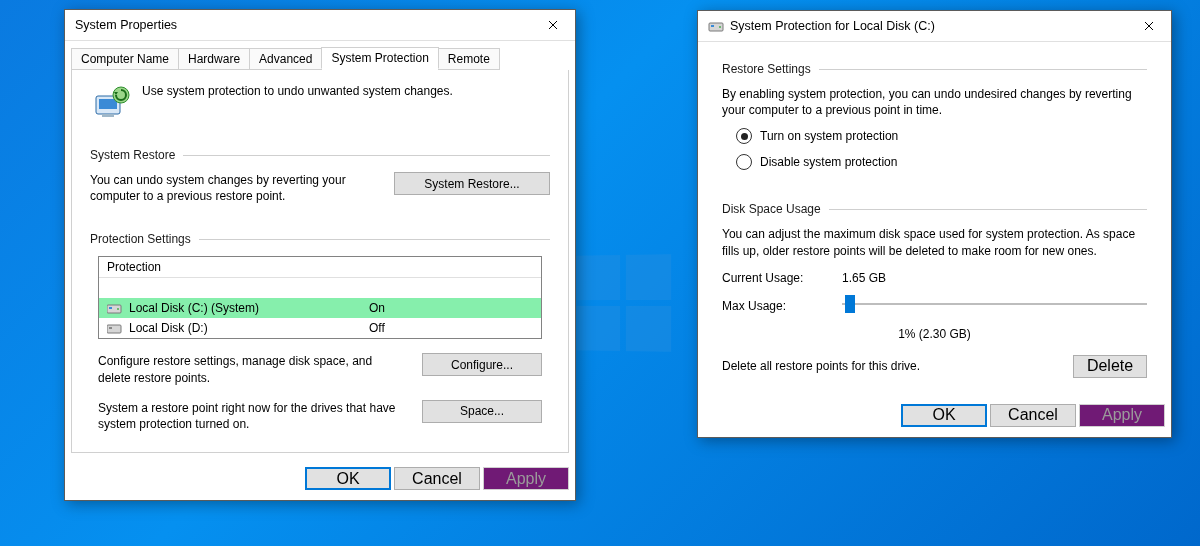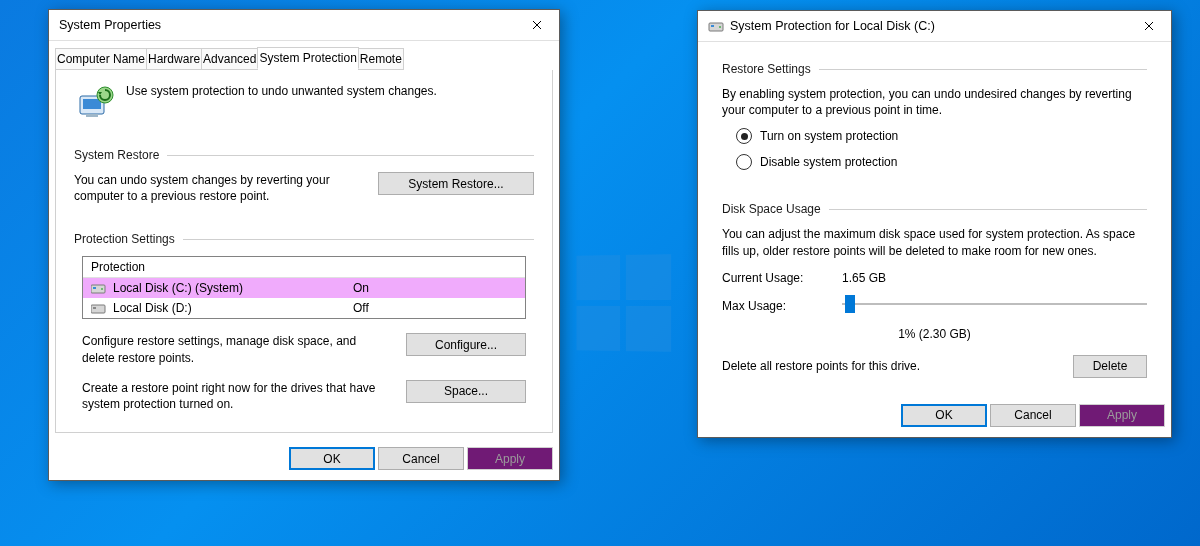--- a/index.html
+++ b/index.html
@@ -6,45 +6,45 @@
 body{background:linear-gradient(135deg,#0a7ae0,#0590f0 40%,#0068cc);width:1200px;height:546px;overflow:hidden;position:relative;}
 .winlogo{position:absolute;left:575px;top:255px;width:96px;height:96px;display:grid;grid-template-columns:1fr 1fr;grid-template-rows:1fr 1fr;gap:6px;transform:perspective(500px) rotateY(-10deg);opacity:.5;}
 .winlogo div{background:#1f8de0;}
 .dialog{position:absolute;background:#fff;border:1px solid #5b5b5b;box-shadow:3px 3px 14px rgba(0,0,0,.35);}
 .titlebar{display:flex;align-items:center;height:30px;padding:0 0 0 10px;border-bottom:1px solid #e0e0e0;}
 .titlebar .ticon{width:16px;height:16px;margin-right:6px;}
 .titlebar .ttext{flex:1;font-size:12.5px;}
 .titlebar .tclose{width:44px;height:30px;display:flex;align-items:center;justify-content:center;font-size:14px;cursor:default;}
 
 
-#dlg-sys{left:48px;top:9px;width:510px;}
+#dlg-sys{left:64px;top:9px;width:510px;}
 .tabs{display:flex;padding:6px 6px 0 6px;border-bottom:1px solid #fff;margin-bottom:-1px;position:relative;z-index:2;}
-.tab{padding:3px 1px;border:1px solid #d0d0d0;border-bottom:none;background:#fff;margin-right:-1px;cursor:default;font-size:12px;position:relative;}
+.tab{padding:3px 9px;border:1px solid #d0d0d0;border-bottom:none;background:#fff;margin-right:-1px;cursor:default;font-size:12px;position:relative;}
 .tab.inactive{background:#fafafa;border-bottom:1px solid #d0d0d0;top:1px;}
 .tab.active{border-bottom:1px solid #fff;z-index:3;}
 .tabpage{border:1px solid #d0d0d0;margin:0 6px 6px;padding:14px 18px 10px;position:relative;z-index:1;}
 
 .intro{display:flex;align-items:flex-start;margin-bottom:22px;}
 .intro .bigicon{width:42px;height:42px;margin-right:10px;flex-shrink:0;}
 .grouplabel{display:flex;align-items:center;color:#1a1a1a;margin:6px 0 10px;}
 .grouplabel .gltxt{margin-right:8px;}
 .grouplabel .line{flex:1;height:1px;background:#cfcfcf;}
 .row-text-btn{display:flex;align-items:flex-start;}
 .row-text-btn .txt{flex:1;padding-right:20px;line-height:1.35;}
 .wbtn{min-width:156px;height:23px;background:#e1e1e1;border:1px solid #adadad;font-family:inherit;font-size:12px;cursor:default;}
 .drivetable{border:1px solid #828282;margin:6px 8px 14px;}
 .dthead{display:flex;background:#fff;}
 .dthead div{padding:3px 8px;border-right:1px solid #e0e0e0;border-bottom:1px solid #e0e0e0;}
 .dthead div:last-child{border-right:none;}
 .dtrow{display:flex;align-items:center;padding:1px 0;}
-.dtrow.sel{background:#f0abfc;}
+.dtrow.sel{background:#86efac;margin-top:20px;}
 .dtrow .cell{padding:2px 8px;display:flex;align-items:center;}
 .diskicon{width:16px;height:12px;margin-right:6px;flex-shrink:0;}
 .btnrow{display:flex;justify-content:flex-end;gap:3px;padding:8px 6px 10px;}
-.btn-s{width:86px;height:23px;background:#e1e1e1;border:1px solid #adadad;font-family:inherit;font-size:12px;cursor:default;}
+.btn-s{width:86px;height:23px;background:#e1e1e1;border:1px solid #adadad;font-family:inherit;font-size:16px;cursor:default;}
 .btn-s.primary{border:2px solid #0078d7;height:23px;line-height:1;}
 .btn-s.disabled{color:#9b9b9b;background:#701a75;border-color:#d0d0d0;}
 
 
 #dlg-cfg{left:697px;top:10px;width:473px;}
 .cbody{padding:14px 24px 8px;}
 .radio{display:flex;align-items:center;margin:8px 0 10px 14px;}
 .radio .rcircle{width:14px;height:14px;border:1px solid #333;border-radius:50%;margin-right:8px;display:flex;align-items:center;justify-content:center;}
 .radio .rcircle .dot{width:7px;height:7px;background:#222;border-radius:50%;}
 .kv{display:flex;margin:8px 0;}
@@ -143,21 +143,21 @@
         </div>
         <div class="cell" style="flex:1;">Off</div>
       </div>
     </div>
 
     <div class="row-text-btn" style="margin:0 8px 14px;gap:28px;">
       <span class="txt">Configure restore settings, manage disk space, and delete restore points.</span>
       <button class="wbtn" style="min-width:120px;">Configure...</button>
     </div>
     <div class="row-text-btn" style="margin:0 8px 10px;">
-      <span class="txt">Create a restore point right now for the drives that have system protection turned on.</span>
+      <span class="txt">System a restore point right now for the drives that have system protection turned on.</span>
       <button class="wbtn" style="min-width:120px;">Space...</button>
     </div>
   </div>
 
   <div class="btnrow">
     <button class="btn-s primary">OK</button>
     <button class="btn-s">Cancel</button>
     <button class="btn-s disabled">Apply</button>
   </div>
 </div>

